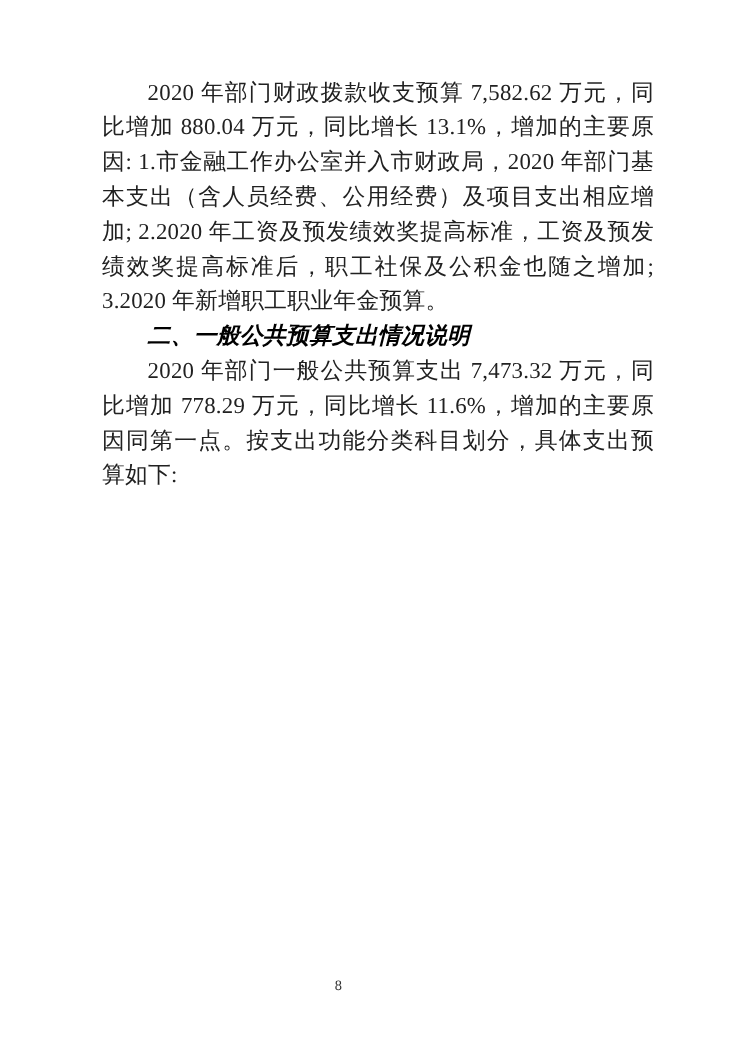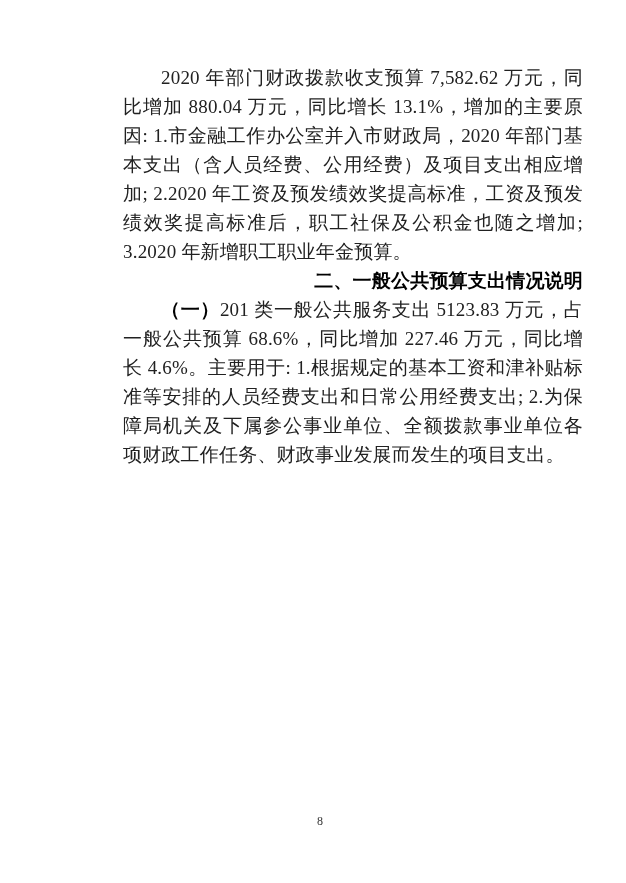--- a/index.html
+++ b/index.html
@@ -7,21 +7,20 @@
     padding: 0;
     background: #ffffff;
   }
   .page {
     position: relative;
     width: 564px;
     height: 883px;
     background: #ffffff;
     overflow: hidden;
     font-family: "Liberation Serif", "DejaVu Serif", serif;
-    margin-left: 38px;
   }
   .content {
     position: absolute;
     left: 85px;
     top: 63px;
     width: 460px;
     font-size: 19px;
     line-height: 29px;
     color: #212121;
     text-align: justify;
@@ -34,21 +33,22 @@
   }
   .heading {
     margin: 0;
     padding: 0;
     text-indent: 2em;
     font-size: 19px;
     line-height: 29px;
     font-weight: 700;
     color: #000000;
     font-family: "Liberation Sans", "DejaVu Sans", sans-serif;
-    text-align: right;
+    text-align: left;
+    font-style: italic;
   }
   .item-label {
     font-weight: 700;
     color: #000000;
   }
   .page-number {
     position: absolute;
     left: 0;
     right: 0;
     top: 813px;
@@ -62,21 +62,21 @@
 </head>
 <body>
 
 <div class="page">
   <div class="content">
 
     <p>2020 年部门财政拨款收支预算 7,582.62 万元，同比增加 880.04 万元，同比增长 13.1%，增加的主要原因: 1.市金融工作办公室并入市财政局，2020 年部门基本支出（含人员经费、公用经费）及项目支出相应增加; 2.2020 年工资及预发绩效奖提高标准，工资及预发绩效奖提高标准后，职工社保及公积金也随之增加; 3.2020 年新增职工职业年金预算。</p>
 
     <h2 class="heading">二、一般公共预算支出情况说明</h2>
 
+    <p>2020 年部门一般公共预算支出 7,473.32 万元，同比增加 778.29 万元，同比增长 11.6%，增加的主要原因同第一点。按支出功能分类科目划分，具体支出预算如下:</p>
 
-    <p><span class="item-label">（一）</span><span>201 类一般公共服务支出 5123.83 万元，占一般公共预算 68.6%，同比增加 227.46 万元，同比增长 4.6%。主要用于: 1.根据规定的基本工资和津补贴标准等安排的人员经费支出和日常公用经费支出; 2.为保障局机关及下属参公事业单位、全额拨款事业单位各项财政工作任务、财政事业发展而发生的项目支出。</span></p>
 
 
 
   </div>
 
   <div class="page-number">8</div>
 </div>
 
 </body></html>

